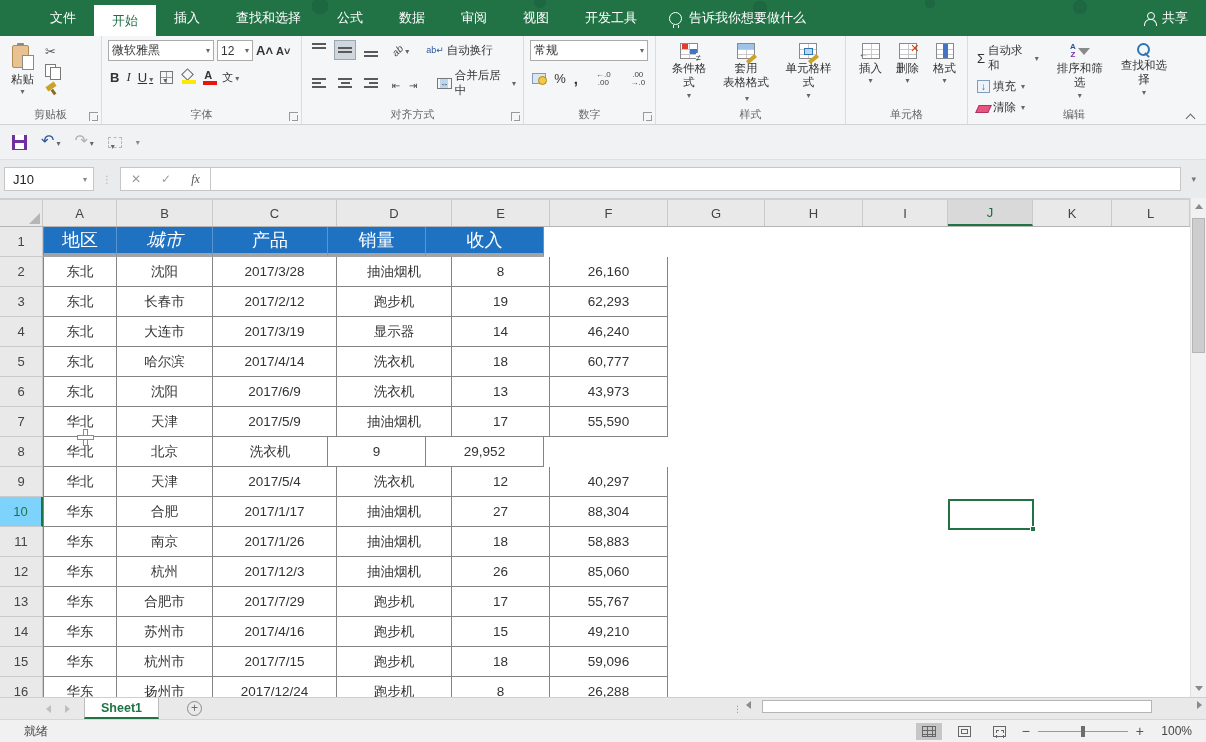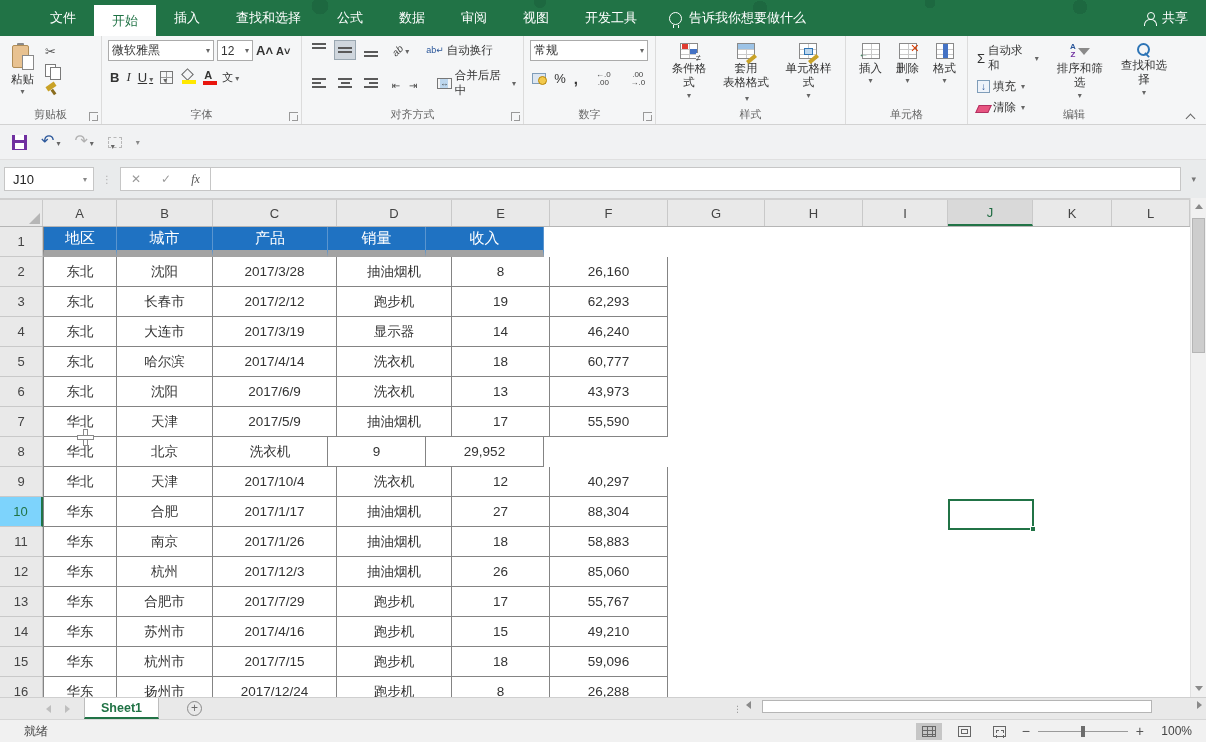--- a/index.html
+++ b/index.html
@@ -124,21 +124,21 @@
   #corner { width:43px; border-right:1px solid #c9c9c9; position:relative; background:#e9e9e9; }
   #corner:after { content:""; position:absolute; right:2px; bottom:2px; border-left:11px solid transparent; border-bottom:11px solid #b6b6b6; }
   .ch { border-right:1px solid #c9c9c9; display:flex; align-items:center; justify-content:center; font-size:13px; color:#444; }
   .ch.sel { background:#d9d9d9; border-bottom:2px solid #217346; color:#1e6b41; }
   #rows { position:absolute; left:0; top:27px; right:0; bottom:0; }
   .row { display:flex; height:30px; }
   .rh { width:43px; background:#e9e9e9; border-right:1px solid #c9c9c9; border-bottom:1px solid #c9c9c9; display:flex; align-items:center; justify-content:center; font-size:13px; color:#444; }
   .rh.sel { background:#7dd3fc; color:#217346; border-right:2px solid #217346; }
   .cell { display:flex; align-items:center; justify-content:center; font-size:13.5px; color:#333;
     border-right:1px solid #848484; border-bottom:1px solid #848484; }
-  .row.hdr .cell { background:#1f72c2; color:#fff; font-size:15px; border-right:1px solid #5a95cf; border-bottom:7px solid #a3a3a3; }
+  .row.hdr .cell { background:#1f72c2; color:#fff; font-size:18px; border-right:1px solid #5a95cf; border-bottom:4px solid #a3a3a3; }
   .row.hdr .cell:first-of-type, .row .cell.first { border-left:1px solid #848484; }
   #selection { position:absolute; left:948px; top:299px; width:86px; height:31px; border:2px solid #217346; background:transparent; }
   #selection .handle { position:absolute; right:-4px; bottom:-4px; width:6px; height:6px; background:#217346; border:1px solid #fff; }
   #cellcursor { position:absolute; left:78px; top:230px; width:15px; height:15px; }
   #cellcursor:before { content:""; position:absolute; left:6px; top:0; width:3px; height:15px; background:#fff; box-shadow:0 0 0 1px #8a8a8a; }
   #cellcursor:after { content:""; position:absolute; left:0; top:6px; width:15px; height:3px; background:#fff; box-shadow:0 0 0 1px #8a8a8a; }
 
   
   #vscroll { position:absolute; right:0; top:198px; width:16px; height:499px; background:#f1f1f1; border-left:1px solid #e0e0e0; }
   .sbtn { position:absolute; left:0; width:16px; height:17px; background:#f1f1f1; display:flex; align-items:center; justify-content:center; }
@@ -465,21 +465,21 @@
         <div class="ch" style="width: 98px;">H</div>
         <div class="ch" style="width: 85px;">I</div>
         <div class="ch sel" style="width: 85px;">J</div>
         <div class="ch" style="width: 79px;">K</div>
         <div class="ch" style="width: 78px;">L</div>
       </div>
     <div id="rows">
         <div class="row hdr">
           <div class="rh">1</div>
           <div class="cell first" style="width: 74px;">地区</div>
-          <div class="cell" style="width: 96px;">城市</div>
+          <div class="cell" style="width: 96px; font-style: italic;">城市</div>
           <div class="cell" style="width: 115px;">产品</div>
           <div class="cell" style="width: 98px;">销量</div>
           <div class="cell" style="width: 118px;">收入</div>
         </div>
         <div class="row">
           <div class="rh">2</div>
           <div class="cell first" style="width: 74px;">东北</div>
           <div class="cell" style="width: 96px;">沈阳</div>
           <div class="cell" style="width: 124px;">2017/3/28</div>
           <div class="cell" style="width: 115px;">抽油烟机</div>
@@ -536,21 +536,21 @@
           <div class="cell first" style="width: 74px;">华北</div>
           <div class="cell" style="width: 96px;">北京</div>
           <div class="cell" style="width: 115px;">洗衣机</div>
           <div class="cell" style="width: 98px;">9</div>
           <div class="cell" style="width: 118px;">29,952</div>
         </div>
         <div class="row">
           <div class="rh">9</div>
           <div class="cell first" style="width: 74px;">华北</div>
           <div class="cell" style="width: 96px;">天津</div>
-          <div class="cell" style="width: 124px;">2017/10/4</div>
+          <div class="cell" style="width: 124px;">2017/5/4</div>
           <div class="cell" style="width: 115px;">洗衣机</div>
           <div class="cell" style="width: 98px;">12</div>
           <div class="cell" style="width: 118px;">40,297</div>
         </div>
         <div class="row">
           <div class="rh sel">10</div>
           <div class="cell first" style="width: 74px;">华东</div>
           <div class="cell" style="width: 96px;">合肥</div>
           <div class="cell" style="width: 124px;">2017/1/17</div>
           <div class="cell" style="width: 115px;">抽油烟机</div>

